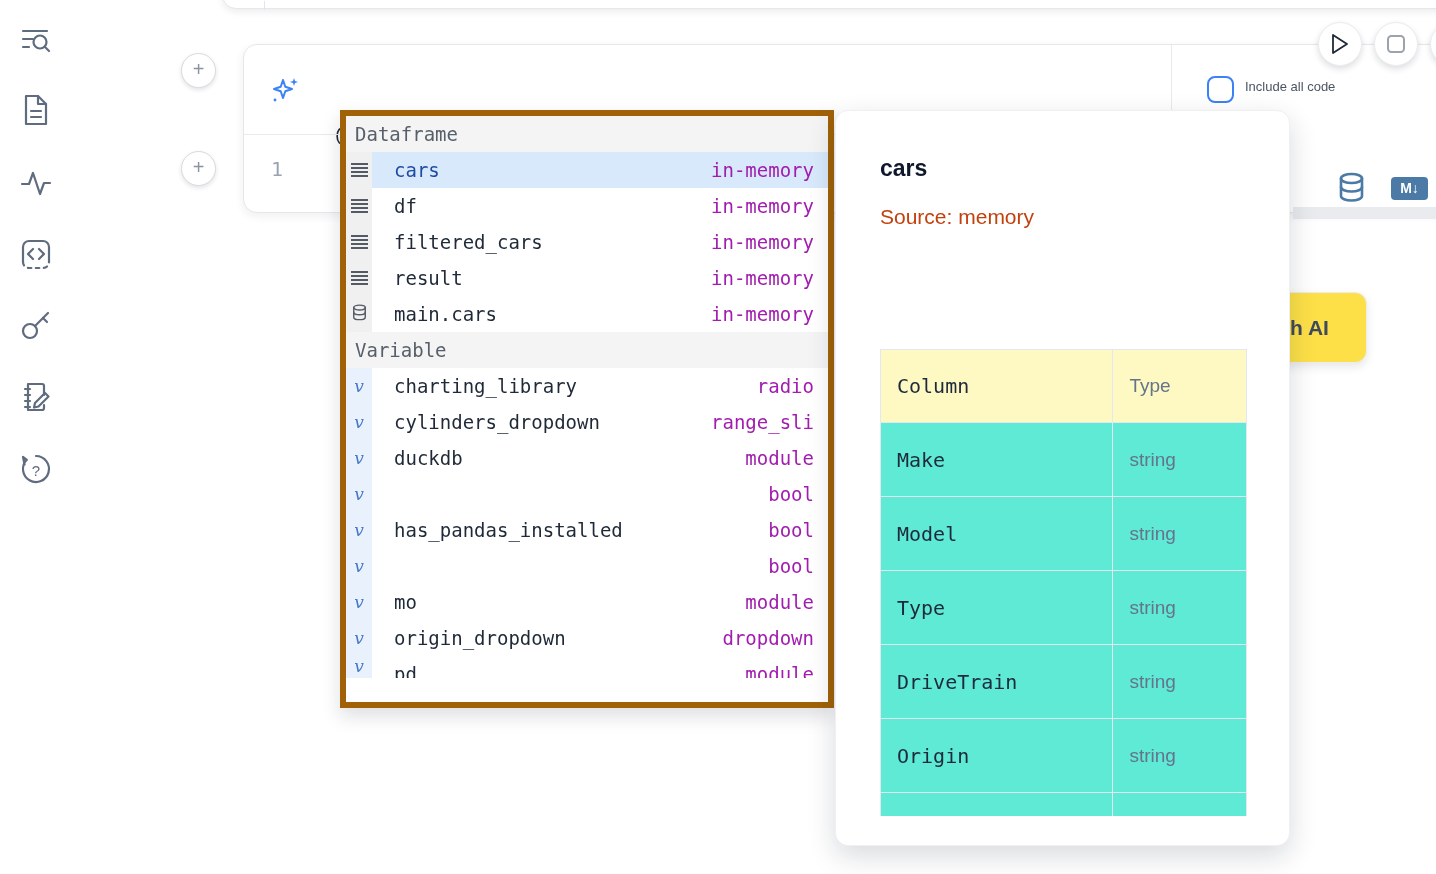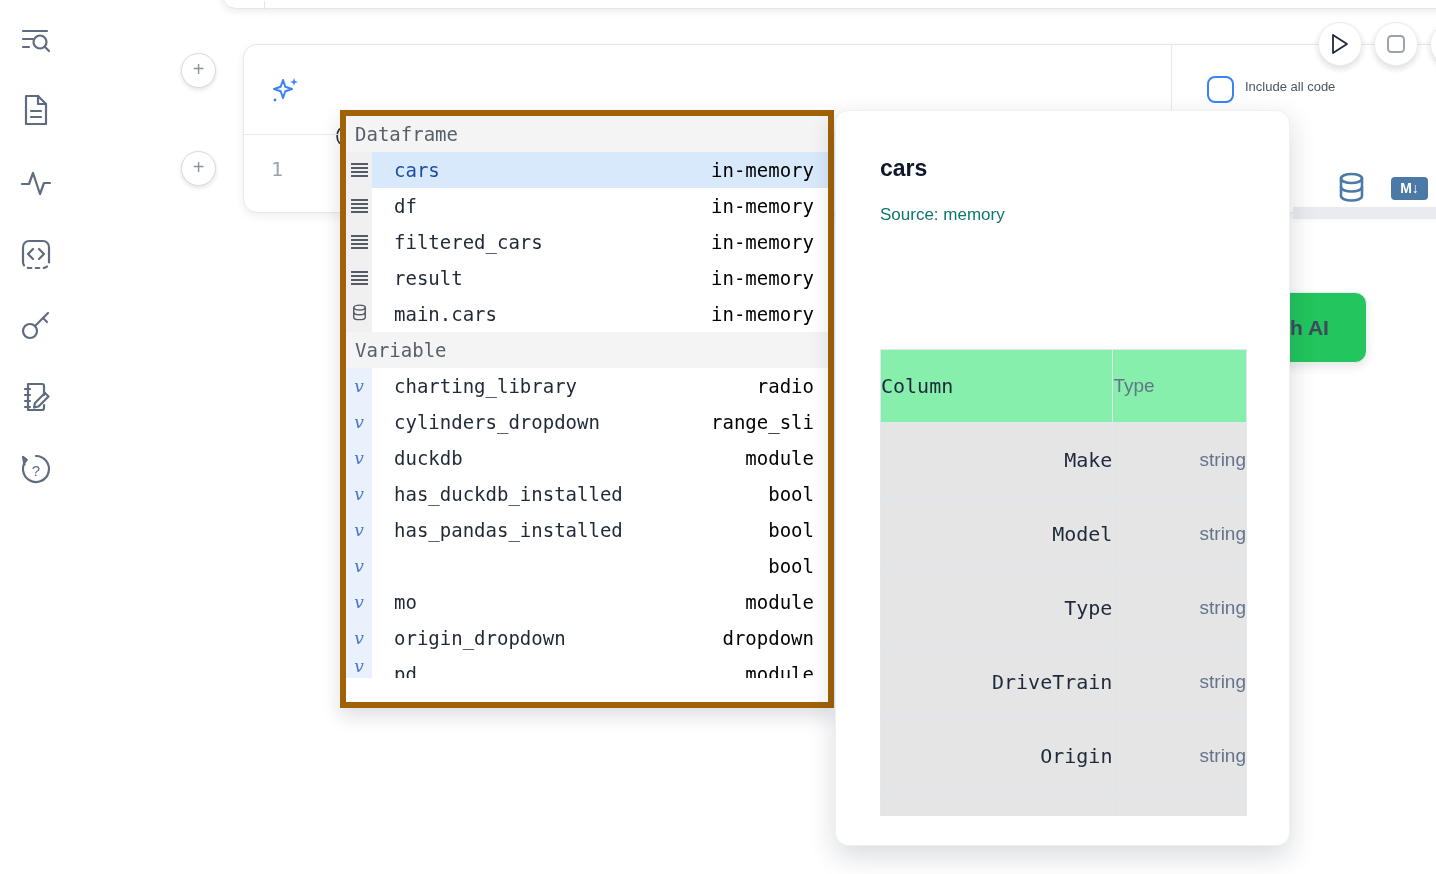--- a/index.html
+++ b/index.html
@@ -43,21 +43,21 @@
              line-height:23px; letter-spacing:0; cursor:pointer; }
 
   .graystrip { position:absolute; left:1293px; top:207px; width:143px; height:12px; background:#e9ebee; z-index:3; }
 
   
   .runbtn { position:absolute; top:22px; width:44px; height:44px; border-radius:50%; background:#fff;
             border:1px solid #ececee; box-shadow:0 3px 6px rgba(15,23,42,.14); z-index:7;
             display:flex; align-items:center; justify-content:center; cursor:pointer; }
 
   
-  .aibtn { position:absolute; left:1240px; top:292px; width:127px; height:71px; background:#22c55e;
+  .aibtn { position:absolute; left:1240px; top:292px; width:127px; height:71px; background:#fde047;
            border:1px solid #ececf0; border-radius:12px; box-shadow:0 4px 10px rgba(15,23,42,.10);
            z-index:4; cursor:pointer; }
   .aibtn span { position:absolute; left:49px; top:0; line-height:69px; font-size:21px;
                 font-weight:bold; color:#3f4a5c; }
 
   
   .ac { position:absolute; left:340px; top:110px; width:494px; height:598px; background:#fff;
         border:6px solid #a16207; box-shadow:0 8px 18px rgba(15,23,42,.14); z-index:5;
         overflow:hidden; font-family:"DejaVu Sans Mono",monospace; font-size:19px; }
   .ac-header { height:36px; line-height:36px; background:#f4f4f5; color:#57606a; padding-left:9px; }
@@ -66,38 +66,38 @@
   .ac-row.clip .gut, .ac-row.clip { align-items:flex-start; }
   .ac-row.clip .gut { height:36px; }
   .gut { width:26px; flex:0 0 26px; height:36px; display:flex; align-items:center; justify-content:center; }
   .gut.g-df { background:#f0f0f1; }
   .gut.g-var { background:#e9f1fc; }
   .ac-main { flex:1; display:flex; align-items:center; height:36px; }
   .ac-row.sel .ac-main { background:#d7e9fb; }
   .ac-name { margin-left:22px; color:#1f2937; white-space:nowrap; }
   .ac-row.sel .ac-name { color:#1e4ca5; }
   .ac-row.clip .ac-name, .ac-row.clip .ac-type { line-height:36px; }
-  .ac-type { margin-left:auto; margin-right:14px; color:#000000; white-space:nowrap; }
+  .ac-type { margin-left:auto; margin-right:14px; color:#a21caf; white-space:nowrap; }
   .i-lines { width:17px; height:14px;
              background:repeating-linear-gradient(to bottom,#545b66 0 2px,transparent 2px 4px); }
   .i-var { font-family:"DejaVu Serif",serif; font-style:italic; font-size:17px; color:#4878c8; }
 
   
   .panel { position:absolute; left:835px; top:110px; width:455px; height:736px; background:#fff;
            border:1px solid #f0f0f3; border-radius:13px; box-shadow:0 10px 28px rgba(15,23,42,.16); z-index:6; }
   .p-title { position:absolute; left:44px; top:44px; font-size:23px; font-weight:bold; color:#0f172a; }
-  .p-source { position:absolute; left:44px; top:94px; font-size:17px; color:#0f766e; }
+  .p-source { position:absolute; left:44px; top:94px; font-size:21px; color:#c2410c; }
   .p-badge { position:absolute; left:44px; top:149px; width:367px; height:44px; background:#eff3f8;
              border-radius:8px; font-size:19px; color:#1e293b; line-height:44px; padding-left:15px; }
   .p-tablewrap { position:absolute; left:44px; top:238px; width:367px; height:467px; overflow:hidden; }
   table.schema { border-collapse:collapse; width:367px; }
   table.schema th, table.schema td { border:1px solid #e2e8f0; text-align:left; vertical-align:middle; }
-  table.schema th { height:73px; background:#86efac; font-weight:normal; font-size:20px;
-                    color:#1e293b; padding-left:0; }
-  table.schema td { height:74px; background:#e5e5e5; padding-left:16px;text-align:right; }
+  table.schema th { height:73px; background:#fef9c3; font-weight:normal; font-size:20px;
+                    color:#1e293b; padding-left:16px; }
+  table.schema td { height:74px; background:#5eead4; padding-left:16px; }
   table.schema .col-name { width:233px; font-family:"DejaVu Sans Mono",monospace; font-size:20px; color:#1e293b; }
   table.schema .col-type { width:134px; font-size:19px; color:#64748b; }
   table.schema tr.cliprow td { height:24px; border-bottom:none; }
 </style>
 </head>
 <body>
 
 <div>
   <div class="sb-item" style="top:22px">
     <svg width="32" height="32" viewBox="0 0 32 32">
@@ -275,21 +275,20 @@
       <div class="ac-main">
         <span class="ac-name">duckdb</span>
         <span class="ac-type">module</span>
       </div>
     </div>
     <div class="ac-row">
       <div class="gut g-var">
         <span class="i-var">v</span>
       </div>
       <div class="ac-main">
-        <span class="ac-name">has_duckdb_installed</span>
         <span class="ac-type">bool</span>
       </div>
     </div>
     <div class="ac-row">
       <div class="gut g-var">
         <span class="i-var">v</span>
       </div>
       <div class="ac-main">
         <span class="ac-name">has_pandas_installed</span>
         <span class="ac-type">bool</span>

